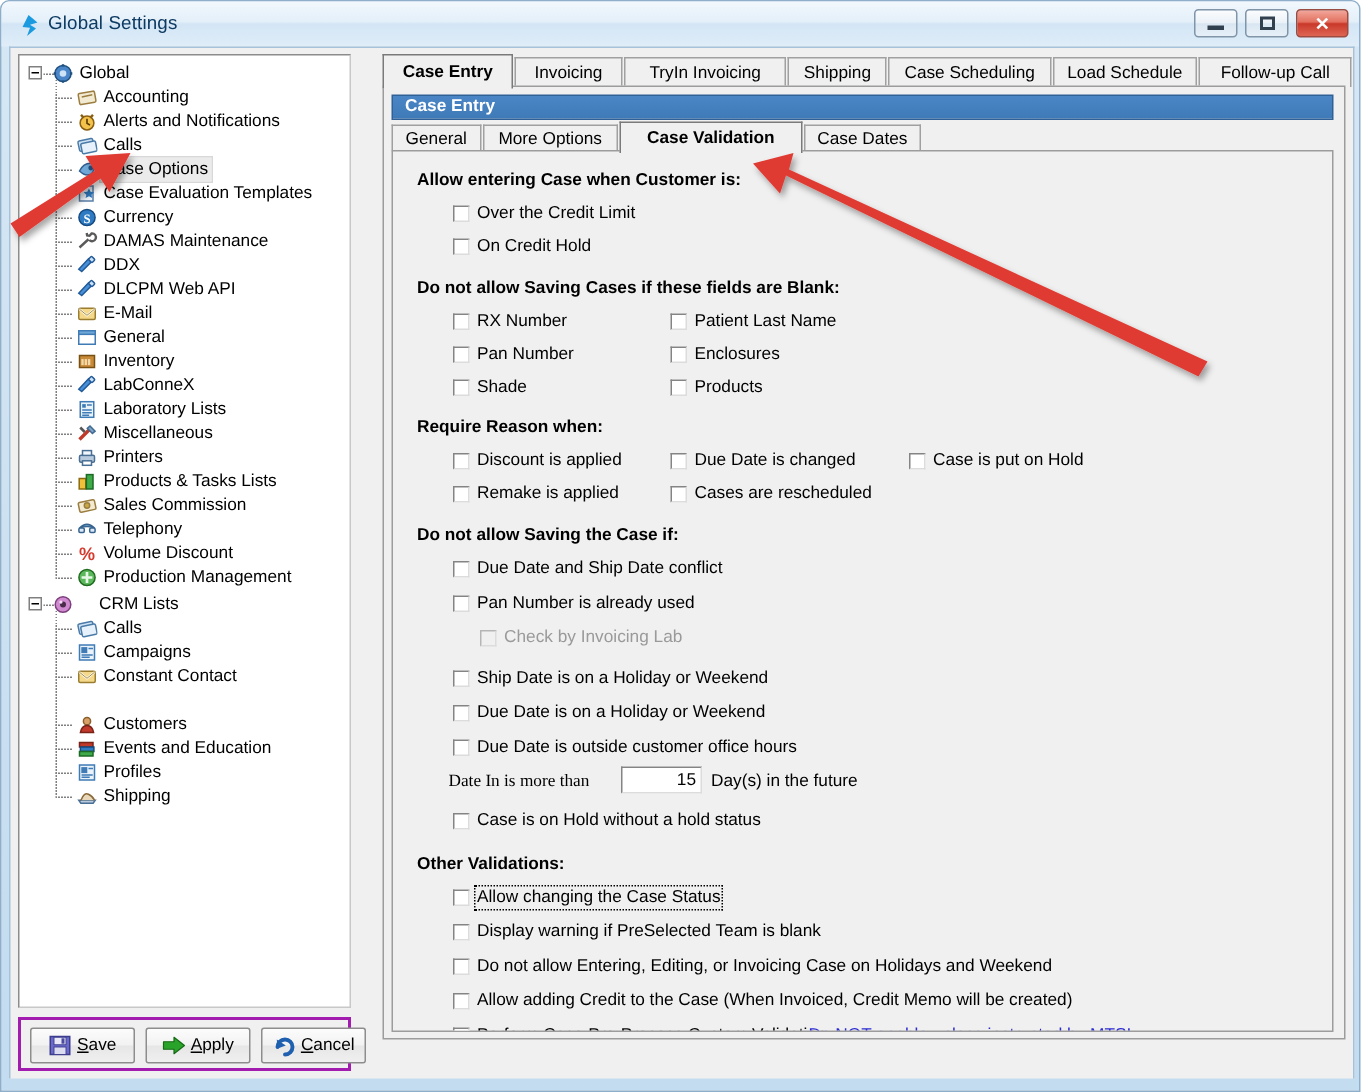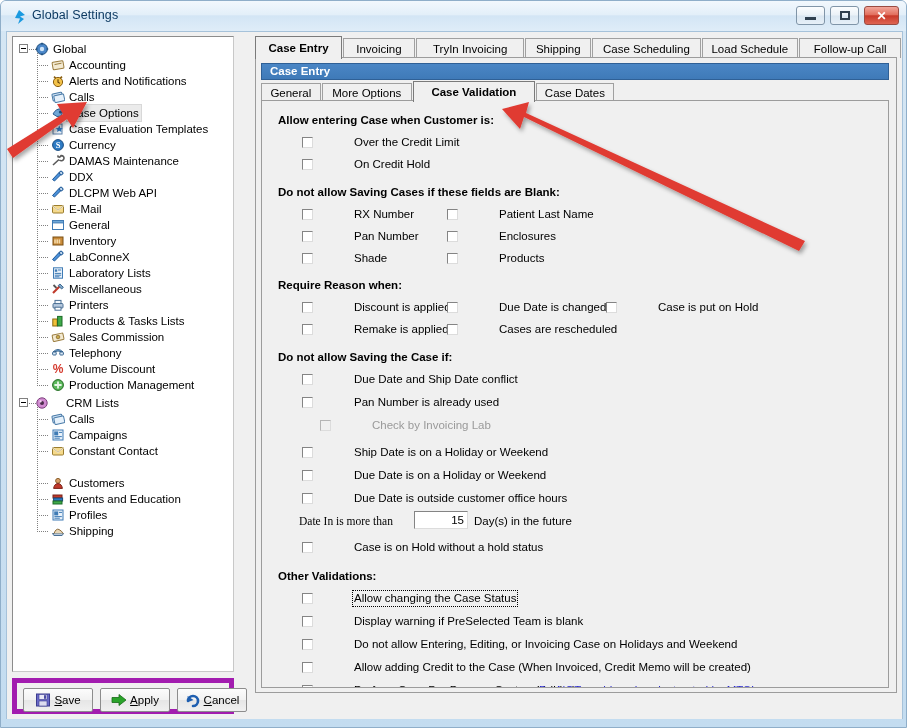--- a/index.html
+++ b/index.html
@@ -103,21 +103,21 @@
   }
   .tnode.sel .tlabel {
     background: #ebebeb; outline: 1px solid #d8d8d8;
     padding: 0 2px; margin-left: -2px;
   }
 
   
   #btnbar {
     position: absolute; left: 5px; top: 646px;
     width: 222px; height: 36px;
-    border: 5px solid #a21caf;
+    border: 2px solid #a21caf;
     background: #f0f0f0;
   }
   .dlgbtn {
     position: absolute; top: 5px; height: 24px;
     border: 1px solid #8d8d8d;
     border-radius: 2px;
     background: linear-gradient(to bottom, #fcfcfc 0%, #f2f2f2 48%, #e6e6e6 52%, #f0f0f0 100%);
     font-size: 11.5px; color: #000;
     display: flex; align-items: center; justify-content: center;
     cursor: default;
@@ -204,21 +204,21 @@
     width: 11px; height: 11px;
     background: #ffffff;
     border-top: 1px solid #848484;
     border-left: 1px solid #848484;
     border-right: 1px solid #dcdcdc;
     border-bottom: 1px solid #dcdcdc;
   }
   .cbox.dis { background: #f0f0f0; border-top-color: #b5b5b5; border-left-color: #b5b5b5; }
   .cbl {
     position: absolute; left: 16px; top: 0;
-    font-size: 11.5px; color: #000; line-height: 15px; margin-left: 36px;
+    font-size: 11.5px; color: #000; line-height: 15px;
   }
   .cbl.dis { color: #9a9a9a; }
   .cbl.focus {
     outline: 1px dotted #000; padding: 0 1px; left: 15px;
   }
   .plain {
     position: absolute; font-size: 11.5px; color: #000; white-space: nowrap;
     line-height: 15px;
   }
   .note-blue { color: #2a2ad0; }

